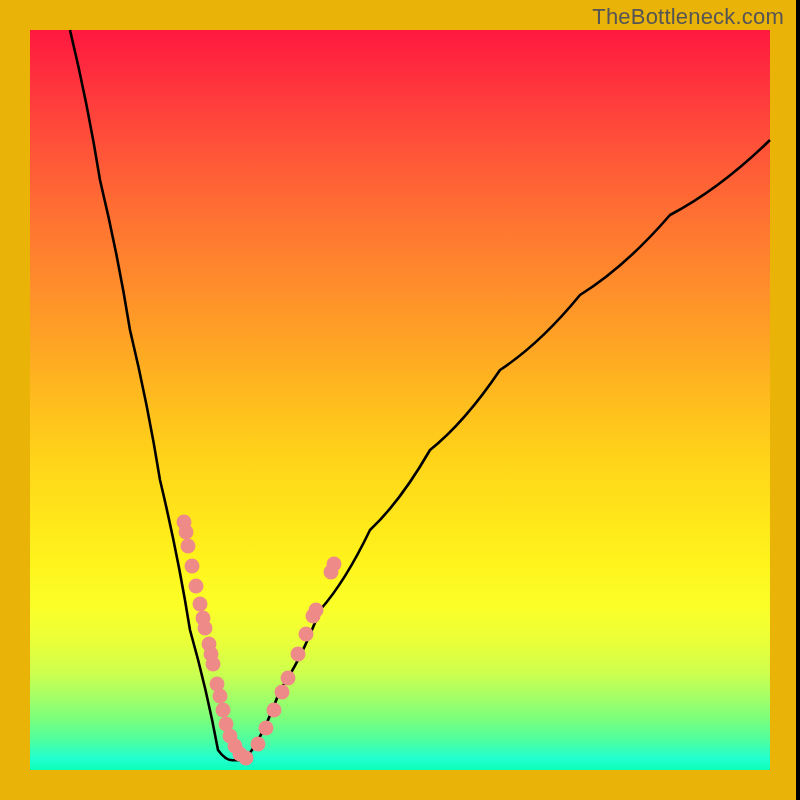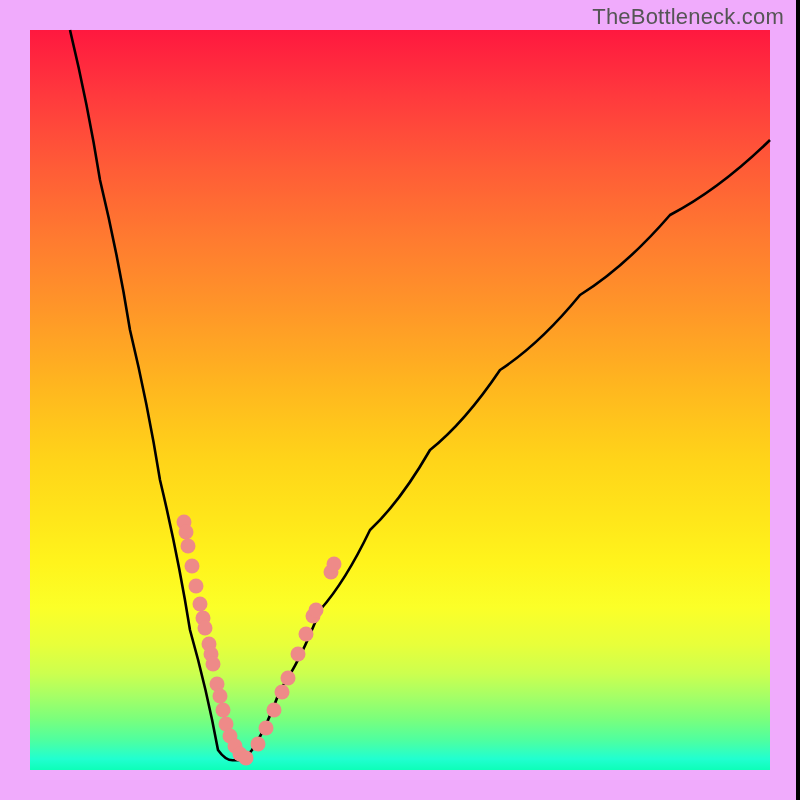--- a/index.html
+++ b/index.html
@@ -8,21 +8,21 @@
     width: 800px;
     height: 800px;
     overflow: hidden;
     background: #000;
     font-family: Arial, Helvetica, sans-serif;
   }
   .frame {
     position: relative;
     width: 796px;
     height: 800px;
-    background: #f0abfc;
+    background: #eab308;
   }
   .plot-area {
     position: absolute;
     left: 30px;
     top: 30px;
     width: 740px;
     height: 740px;
     
     background: linear-gradient(
       to bottom,

